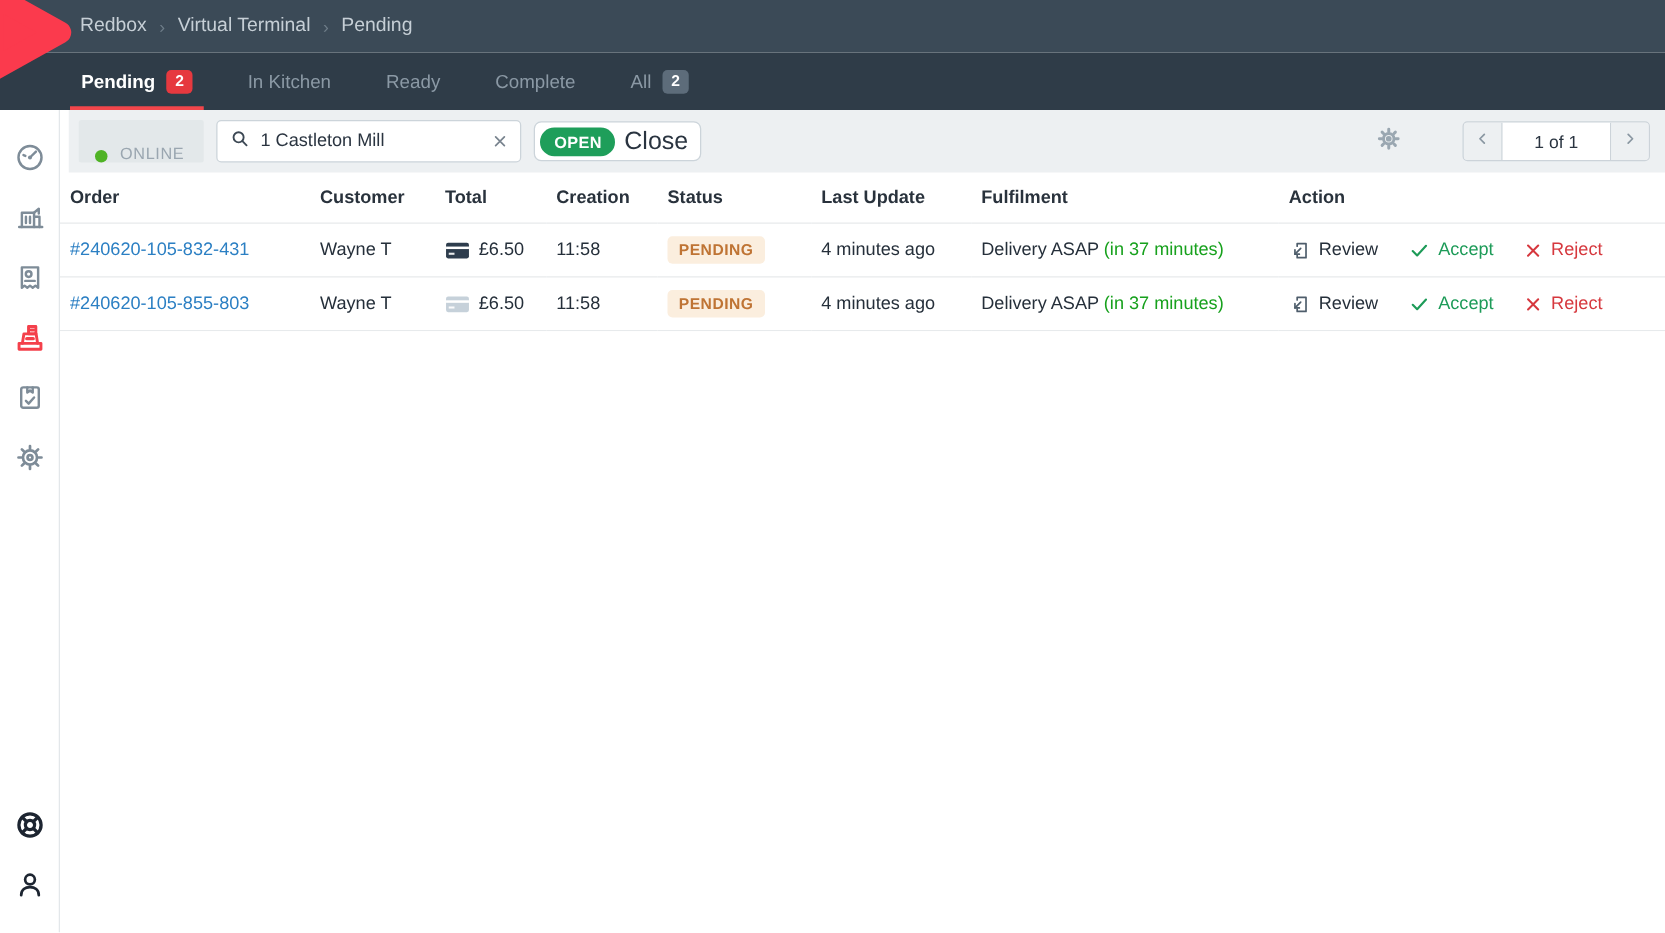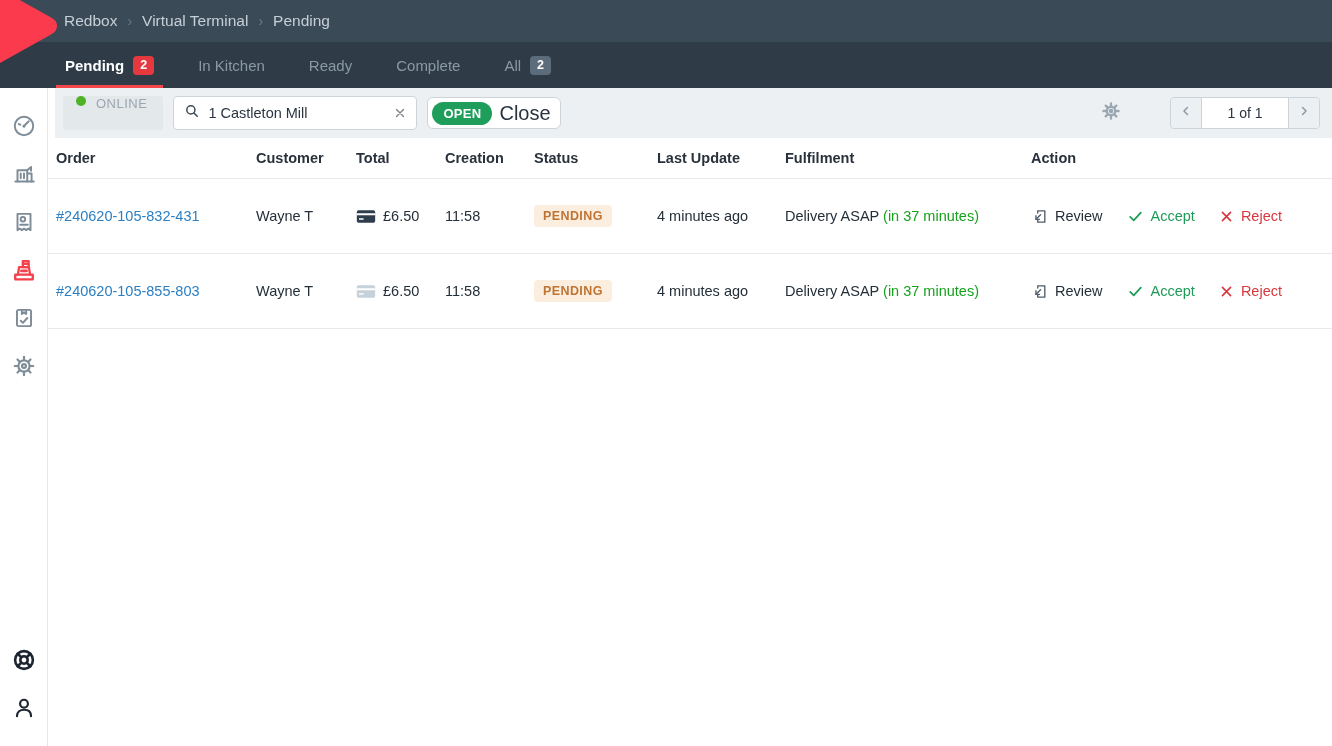--- a/index.html
+++ b/index.html
@@ -24,38 +24,38 @@
 
   
   .bodyrow { flex:1; display:flex; min-height:0; }
   .sidebar { width:48px; flex:0 0 auto; border-right:1px solid #e3e7ea; display:flex; flex-direction:column; align-items:center; padding-top:16px; padding-bottom:12px; background:#fff; }
   .side-icon { width:48px; height:48px; display:flex; align-items:center; justify-content:center; cursor:pointer; }
   .side-spacer { flex:1; }
   .main { flex:1; display:flex; flex-direction:column; min-width:0; background:#fff; }
 
   
   .toolbar { height:50px; background:#edf0f2; margin-left:7px; display:flex; align-items:center; padding:0 12px 0 8px; gap:10px; flex:0 0 auto; }
-  .online-chip { height:34px; background:#e3e8ea; display:flex; align-items:flex-start; gap:10px; padding:0 16px 0 13px; border-radius:2px; }
+  .online-chip { height:34px; background:#e3e8ea; display:flex; align-items:flex-end; gap:10px; padding:0 16px 0 13px; border-radius:2px; }
   .online-dot { width:10px; height:10px; border-radius:50%; background:#4fb325; }
   .online-label { font-size:13px; letter-spacing:.5px; color:#9aa6b0; }
   .searchbox { width:244px; height:34px; background:#fff; border:1px solid #ccd4da; border-radius:4px; display:flex; align-items:center; padding:0 9px; gap:7px; }
   .searchbox input { border:none; outline:none; flex:1; min-width:0; font-size:14.5px; color:#2a3440; font-family:"Liberation Sans",sans-serif; background:transparent; }
   .clear-btn { display:flex; align-items:center; cursor:pointer; }
   .openclose { height:32px; background:#fff; border:1px solid #ccd4da; border-radius:6px; display:flex; align-items:center; padding:0 9px 0 4px; gap:7px; cursor:pointer; }
   .open-pill { background:#1e9e5a; color:#fff; font-size:13px; font-weight:700; padding:4px 11px; border-radius:13px; letter-spacing:.3px; }
   .close-label { font-size:20px; color:#2a3440; }
   .toolbar-right { margin-left:auto; display:flex; align-items:center; gap:28px; }
   .pager { display:flex; align-items:stretch; height:32px; border:1px solid #ccd3d9; border-radius:4px; overflow:hidden;margin-left:20px; }
   .pg-btn { width:30px; display:flex; align-items:center; justify-content:center; cursor:pointer; background:#edf0f2; }
   .pg-current { width:88px; background:#fff; border-left:1px solid #ccd3d9; border-right:1px solid #ccd3d9; display:flex; align-items:center; justify-content:center; font-size:14px; color:#2a3440; }
 
   
   .orders-table { width:100%; border-collapse:collapse; font-size:14.5px; table-layout:fixed; }
   .orders-table th { text-align:left; font-weight:700; color:#29323c; padding:12px 8px; border-bottom:1px solid #e7eaec; font-size:14.5px; }
-  .orders-table td { padding:26px 8px; border-bottom:1px solid #e7eaec; color:#252f3a; vertical-align:middle; }
+  .orders-table td { padding:10px 8px; border-bottom:1px solid #e7eaec; color:#252f3a; vertical-align:middle; }
   .col-order{width:200px;} .col-customer{width:100px;} .col-total{width:89px;} .col-creation{width:89px;}
   .col-status{width:123px;} .col-update{width:128px;} .col-fulfilment{width:246px;} .col-action{width:auto;}
   .order-link { color:#2b7fc3; text-decoration:none; cursor:pointer; }
   .total-cell { display:flex; align-items:center; gap:7px; }
   .badge-pending { display:inline-block; background:#fbeede; color:#bf7434; font-size:12.5px; font-weight:600; padding:4px 9px; border-radius:4px; letter-spacing:.4px; }
   .ful-note { color:#17a11d; }
   .action-cell { display:flex; align-items:center; gap:24px; }
   .act { display:flex; align-items:center; gap:7px; cursor:pointer; }
   .act span { font-size:14.5px; }
   .act.review span { color:#252f3a; }

